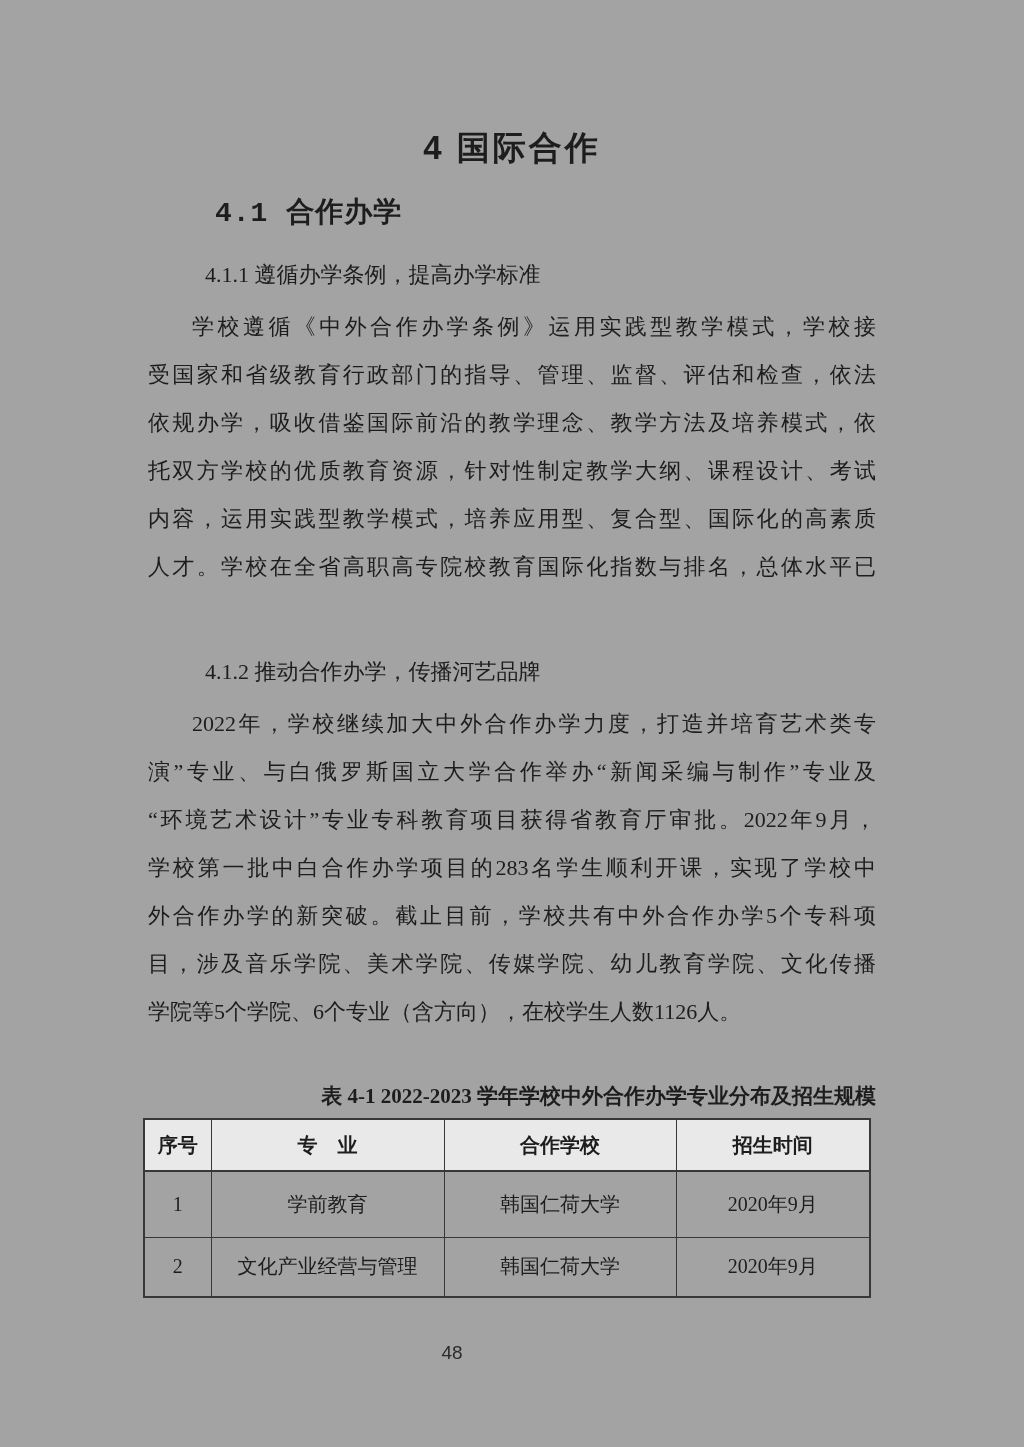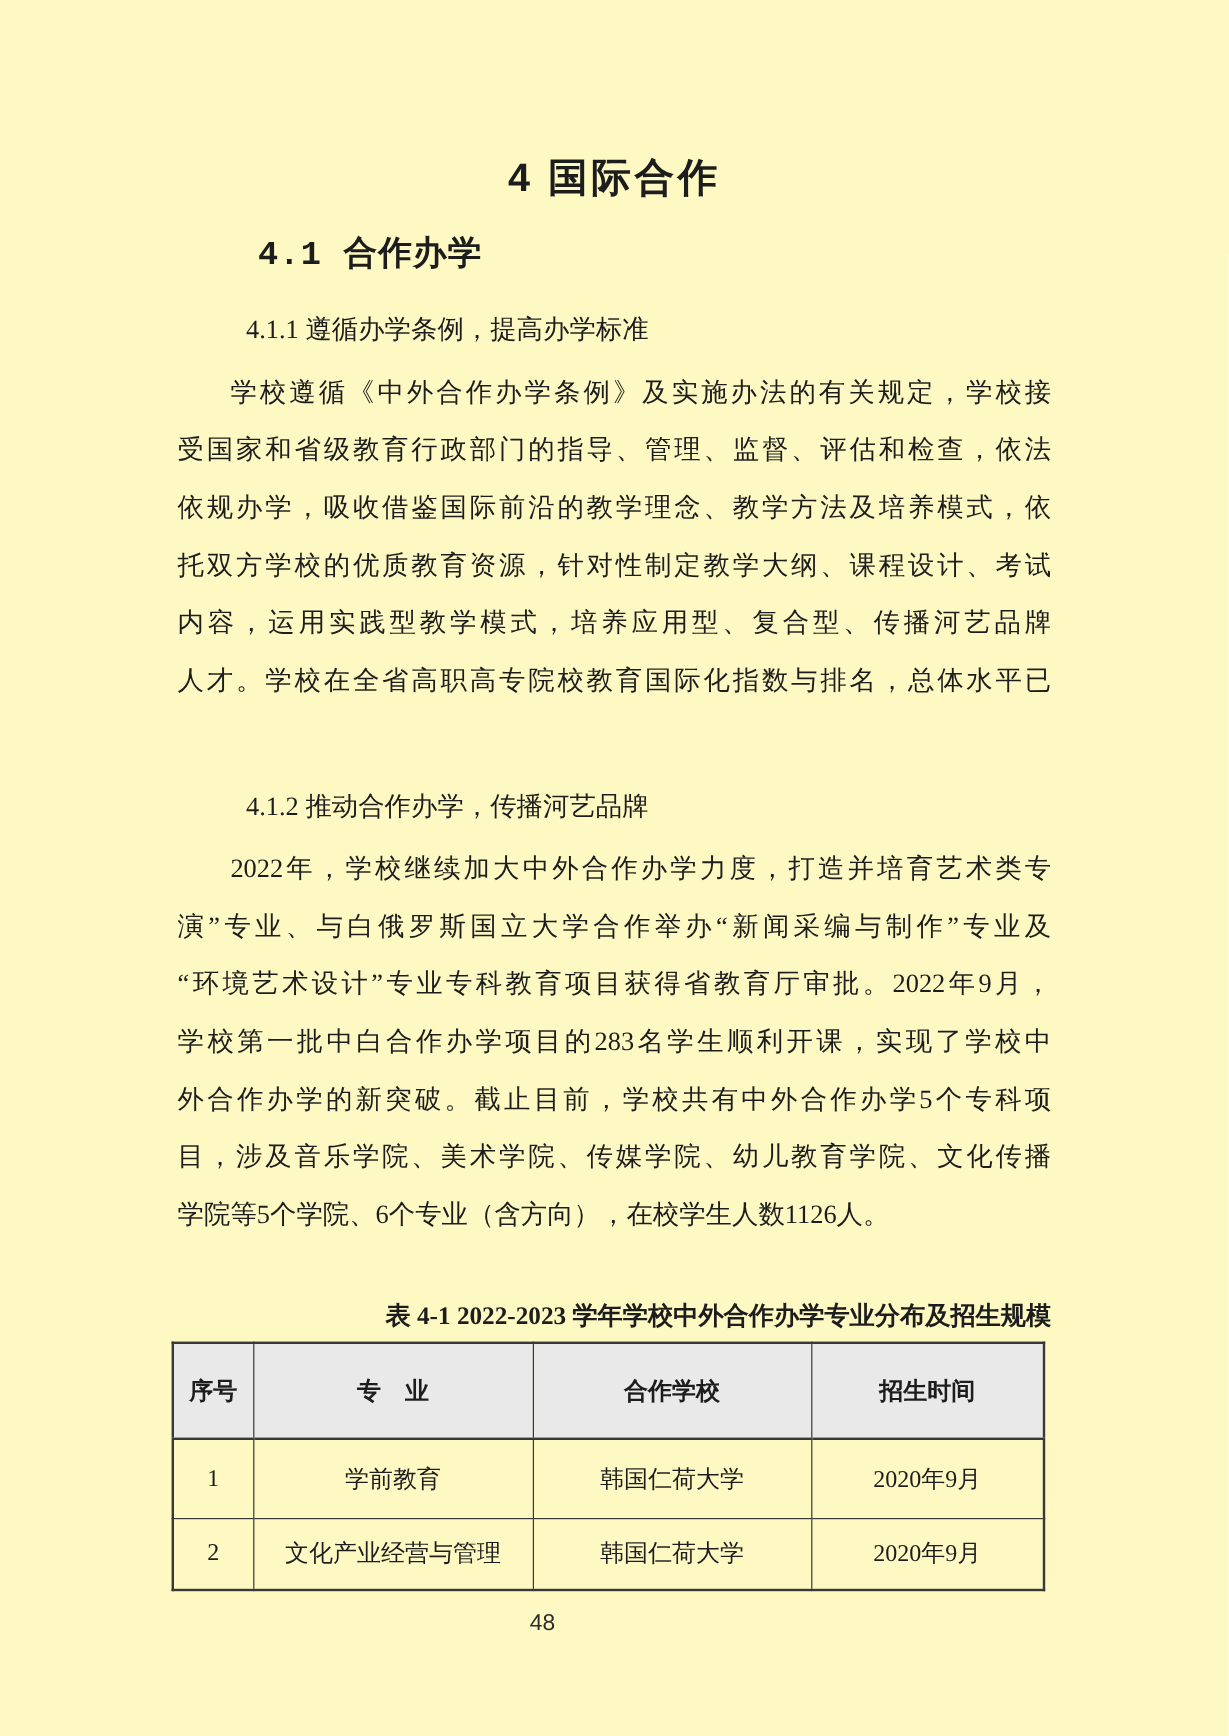--- a/index.html
+++ b/index.html
@@ -4,21 +4,21 @@
 <style>
   html, body {
     margin: 0;
     padding: 0;
     background: #ffffff;
   }
   .page {
     position: relative;
     width: 1024px;
     height: 1447px;
-    background: #fef9c3;
+    background: #a3a3a3;
     font-family: "Liberation Serif", serif;
     color: #1d1d1d;
     overflow: hidden;
   }
   .doc-title {
     position: absolute;
     top: 129px;
     left: 0;
     width: 1024px;
     text-align: center;
@@ -88,21 +88,21 @@
   table.coop col.c2 { width: 233px; }
   table.coop col.c3 { width: 232px; }
   table.coop col.c4 { width: 194px; }
   table.coop th, table.coop td {
     border: 1px solid #383838;
     text-align: center;
     vertical-align: middle;
     padding: 0;
   }
   table.coop { border: 2px solid #383838; }
-  table.coop thead tr { height: 80px; }
+  table.coop thead tr { height: 52px; }
   table.coop thead th {
     background: #e9e9e9;
     font-weight: 700;
     border-bottom-width: 2px;
   }
   table.coop tbody tr:nth-child(1) { height: 66px; }
   table.coop tbody tr:nth-child(2) { height: 60px; }
   .pageno {
     position: absolute;
     top: 1342px;
@@ -119,25 +119,25 @@
 
 <div class="page">
 
   <div class="doc-title">4 国际合作</div>
 
   <div class="h2">4.1 合作办学</div>
 
   <div class="h3 h3a">4.1.1 遵循办学条例，提高办学标准</div>
 
   <div class="para para1">
-      <div class="line">学校遵循《中外合作办学条例》及实施办法的有关规定，学校接</div>
+      <div class="line">学校遵循《中外合作办学条例》运用实践型教学模式，学校接</div>
       <div class="line">受国家和省级教育行政部门的指导、管理、监督、评估和检查，依法</div>
       <div class="line">依规办学，吸收借鉴国际前沿的教学理念、教学方法及培养模式，依</div>
       <div class="line">托双方学校的优质教育资源，针对性制定教学大纲、课程设计、考试</div>
-      <div class="line">内容，运用实践型教学模式，培养应用型、复合型、传播河艺品牌</div>
+      <div class="line">内容，运用实践型教学模式，培养应用型、复合型、国际化的高素质</div>
       <div class="line">人才。学校在全省高职高专院校教育国际化指数与排名，总体水平已</div>
     </div>
 
   <div class="h3 h3b">4.1.2 推动合作办学，传播河艺品牌</div>
 
   <div class="para para2">
       <div class="line">2022年，学校继续加大中外合作办学力度，打造并培育艺术类专</div>
       <div class="line">演”专业、与白俄罗斯国立大学合作举办“新闻采编与制作”专业及</div>
       <div class="line">“环境艺术设计”专业专科教育项目获得省教育厅审批。2022年9月，</div>
       <div class="line">学校第一批中白合作办学项目的283名学生顺利开课，实现了学校中</div>

